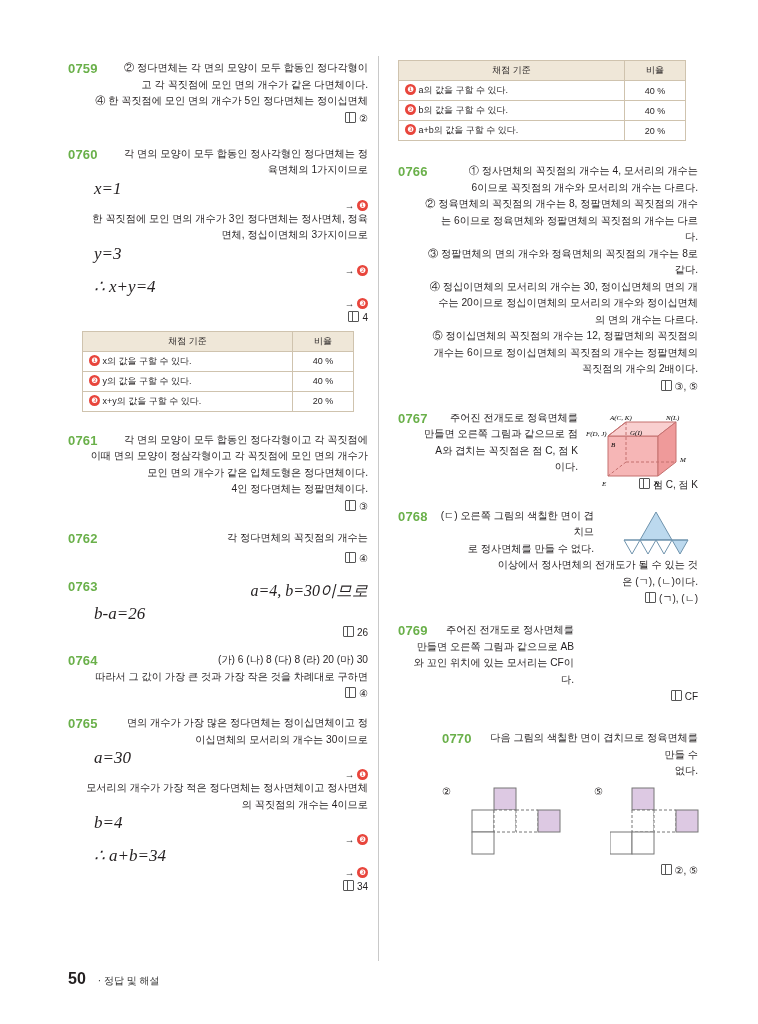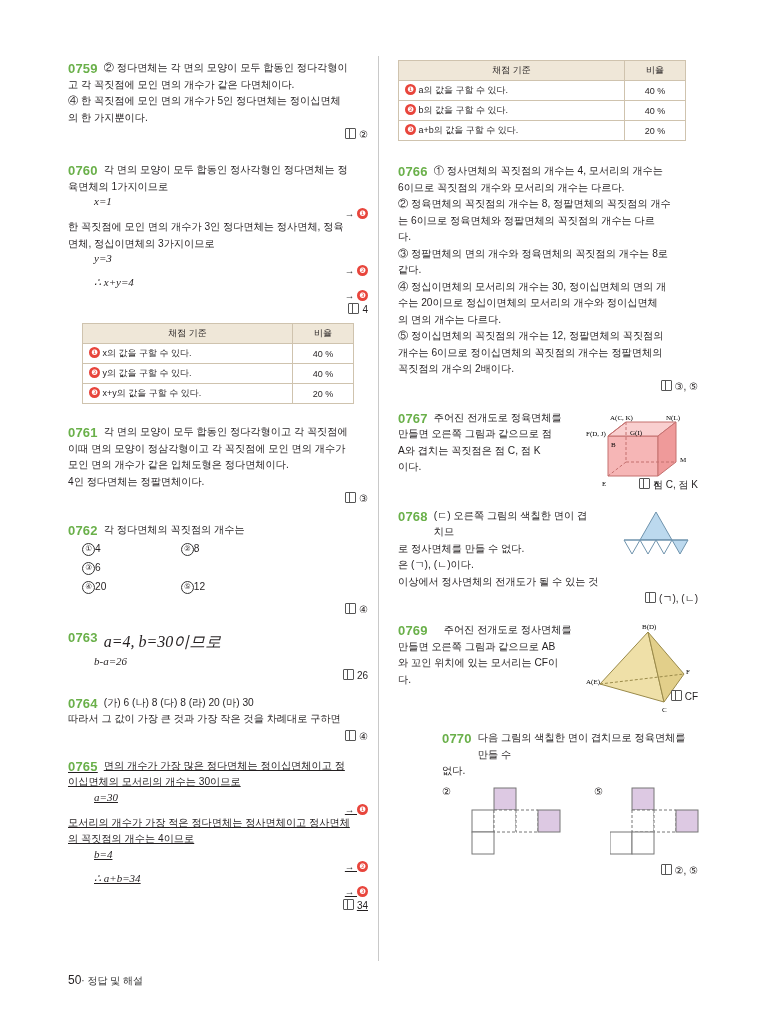--- a/index.html
+++ b/index.html
@@ -43,31 +43,32 @@
   .qnum {
     color: #6ab04a;
     font-weight: bold;
     font-size: 13px;
     letter-spacing: .2px;
   }
   .body {
     font-size: 10.2px;
     line-height: 1.62;
     color: #231f20;
+    text-align: right;
   }
   .body p { margin: 0; }
   .math {
     font-family: "Liberation Serif", serif;
     font-style: italic;
     font-size: 16px;
   }
   .mathline {
     margin-left: 26px;
     font-family: "Liberation Serif", serif;
-    font-size: 11px;
+    font-size: 17px;
   }
   .mathline i { font-style: italic; }
   .ans {
     text-align: right;
     font-size: 10px;
     margin-top: 2px;
   }
   .bookicon {
     display: inline-block;
     width: 9px; height: 9px;
@@ -146,24 +147,24 @@
     vertical-align: 1px;
   }
   .footer {
     position: absolute;
     left: 68px;
     bottom: 36px;
     font-size: 10px;
     color: #333;
   }
   .footer .pg {
-    font-weight: normal;
-    font-size: 12px;
+    font-weight: bold;
+    font-size: 16px;
     color: #231f20;
-    margin-right: 0;
+    margin-right: 12px;
   }
   .fig {
     position: absolute;
   }
   .qline { display: flex; gap: 6px; }
   .qline .qnum { flex: 0 0 auto; padding-top: 1px;}
   .qline .qtext { flex: 1 1 auto; }
 </style>
 </head>
 <body>
@@ -177,21 +178,20 @@
     <div class="item">
       <div class="qline">
         <span class="qnum">0759</span>
         <span class="qtext body">
           <p>② 정다면체는 각 면의 모양이 모두 합동인 정다각형이</p>
         </span>
       </div>
       <div class="body" style="margin-left:0;">
         <p>고 각 꼭짓점에 모인 면의 개수가 같은 다면체이다.</p>
         <p>④ 한 꼭짓점에 모인 면의 개수가 5인 정다면체는 정이십면체</p>
-        <p>의 한 가지뿐이다.</p>
       </div>
       <div class="ans">
         <span class="bookicon"></span><span>②</span>
       </div>
     </div>
 
     <div class="item" style="margin-top:22px;">
       <div class="qline">
         <span class="qnum">0760</span>
         <span class="qtext body">
@@ -254,31 +254,20 @@
       </div>
     </div>
 
     <div class="item" style="margin-top:18px;">
       <div class="qline">
         <span class="qnum">0762</span>
         <span class="qtext body">
           <p>각 정다면체의 꼭짓점의 개수는</p>
         </span>
       </div>
-      <div class="choices">
-        <div>
-          <span class="ch"><span class="numcirc">①</span><span>4</span></span>
-          <span class="ch"><span class="numcirc">②</span><span>8</span></span>
-          <span class="ch"><span class="numcirc">③</span><span>6</span></span>
-        </div>
-        <div>
-          <span class="ch"><span class="numcirc">④</span><span>20</span></span>
-          <span class="ch"><span class="numcirc">⑤</span><span>12</span></span>
-        </div>
-      </div>
       <div class="ans" style="margin-top:6px;">
         <span class="bookicon"></span><span>④</span>
       </div>
     </div>
 
     <div class="item" style="margin-top:14px;">
       <div class="qline">
         <span class="qnum">0763</span>
         <span class="qtext body">
           <p class="math">a=4, b=30이므로</p>
@@ -298,21 +287,21 @@
         </span>
       </div>
       <div class="body">
         <p>따라서 그 값이 가장 큰 것과 가장 작은 것을 차례대로 구하면</p>
       </div>
       <div class="ans">
         <span class="bookicon"></span><span>④</span>
       </div>
     </div>
 
-    <div class="item" style="margin-top:16px;text-decoration:underline;">
+    <div class="item" style="margin-top:16px;">
       <div class="qline">
         <span class="qnum">0765</span>
         <span class="qtext body">
           <p>면의 개수가 가장 많은 정다면체는 정이십면체이고 정</p>
         </span>
       </div>
       <div class="body">
         <p>이십면체의 모서리의 개수는 30이므로</p>
       </div>
       <div class="mathline"><i>a=30</i></div>
@@ -387,21 +376,21 @@
         <span class="qtext body">
           <p>주어진 전개도로 정육면체를</p>
         </span>
       </div>
       <div class="body" style="width:180px;">
         <p>만들면 오른쪽 그림과 같으므로 점</p>
         <p>A와 겹치는 꼭짓점은 점 C, 점 K</p>
         <p>이다.</p>
       </div>
 
-      <div class="fig" style="right:0; top:4px; width:112px; height:78px;">
+      <div class="fig" style="right:0; top:4px; width:112px; height:78px;font-style:italic;">
         <svg width="112" height="78" viewBox="0 0 112 78">
           <polygon points="22,22 72,22 72,62 22,62" fill="#f6b6b6" stroke="#c4706f" stroke-width="1"></polygon>
           <polygon points="22,22 40,8 90,8 72,22" fill="#f9cfcf" stroke="#c4706f" stroke-width="1"></polygon>
           <polygon points="72,22 90,8 90,48 72,62" fill="#ef9a9a" stroke="#c4706f" stroke-width="1"></polygon>
           <line x1="22" y1="22" x2="40" y2="8" stroke="#c4706f" stroke-width="1"></line>
           <line x1="40" y1="8" x2="40" y2="48" stroke="#c4706f" stroke-width="1" stroke-dasharray="3,2"></line>
           <line x1="40" y1="48" x2="90" y2="48" stroke="#c4706f" stroke-width="1" stroke-dasharray="3,2"></line>
           <line x1="40" y1="48" x2="22" y2="62" stroke="#c4706f" stroke-width="1" stroke-dasharray="3,2"></line>
           <text x="24" y="6" font-size="7" font-family="Liberation Serif, serif">A(C, K)</text>
           <text x="80" y="6" font-size="7" font-family="Liberation Serif, serif">N(L)</text>
@@ -422,22 +411,22 @@
       <div class="qline" style="width:196px;">
         <span class="qnum">0768</span>
         <span class="qtext body">
           <p>(ㄷ) 오른쪽 그림의 색칠한 면이 겹치므</p>
         </span>
       </div>
       <div class="body" style="width:196px;">
         <p>로 정사면체를 만들 수 없다.</p>
       </div>
       <div class="body">
+        <p>이상에서 정사면체의 전개도가 될 수 있는 것</p>
         <p>은 (ㄱ), (ㄴ)이다.</p>
-        <p>이상에서 정사면체의 전개도가 될 수 있는 것</p>
       </div>
       <div class="fig" style="right:2px; top:2px; width:86px; height:50px;">
         <svg width="86" height="50" viewBox="0 0 86 50">
           <polygon points="30,30 46,2 62,30" fill="#bcd9ee" stroke="#6f93ad" stroke-width="1"></polygon>
           <polygon points="14,30 30,30 22,44" fill="#ffffff" stroke="#6f93ad" stroke-width="1"></polygon>
           <polygon points="30,30 46,30 38,44" fill="#ffffff" stroke="#6f93ad" stroke-width="1"></polygon>
           <polygon points="46,30 62,30 54,44" fill="#ffffff" stroke="#6f93ad" stroke-width="1"></polygon>
           <polygon points="62,30 78,30 70,44" fill="#bcd9ee" stroke="#6f93ad" stroke-width="1"></polygon>
           <line x1="14" y1="30" x2="78" y2="30" stroke="#6f93ad" stroke-width="1"></line>
         </svg>
@@ -451,31 +440,20 @@
       <div class="qline" style="width:176px;gap:16px;">
         <span class="qnum">0769</span>
         <span class="qtext body">
           <p>주어진 전개도로 정사면체를</p>
         </span>
       </div>
       <div class="body" style="width:176px;">
         <p>만들면 오른쪽 그림과 같으므로 AB</p>
         <p>와 꼬인 위치에 있는 모서리는 CF이</p>
         <p>다.</p>
-      </div>
-      <div class="fig" style="right:0; top:0; width:112px; height:92px;">
-        <svg width="112" height="92" viewBox="0 0 112 92">
-          <polygon points="62,10 14,62 78,80" fill="#efe0a8" stroke="#9a8a4a" stroke-width="1"></polygon>
-          <polygon points="62,10 78,80 98,52" fill="#e2cf8a" stroke="#9a8a4a" stroke-width="1"></polygon>
-          <line x1="14" y1="62" x2="98" y2="52" stroke="#9a8a4a" stroke-width="1" stroke-dasharray="3,2"></line>
-          <text x="56" y="7" font-size="7" font-family="Liberation Serif, serif">B(D)</text>
-          <text x="0" y="62" font-size="7" font-family="Liberation Serif, serif">A(E)</text>
-          <text x="100" y="52" font-size="7" font-family="Liberation Serif, serif">F</text>
-          <text x="76" y="90" font-size="7" font-family="Liberation Serif, serif">C</text>
-        </svg>
       </div>
       <div class="ans">
         <span class="bookicon"></span><span>CF</span>
       </div>
     </div>
 
     <div class="item" style="margin-top:16px;margin-left:44px;">
       <div class="qline">
         <span class="qnum">0770</span>
         <span class="qtext body">

